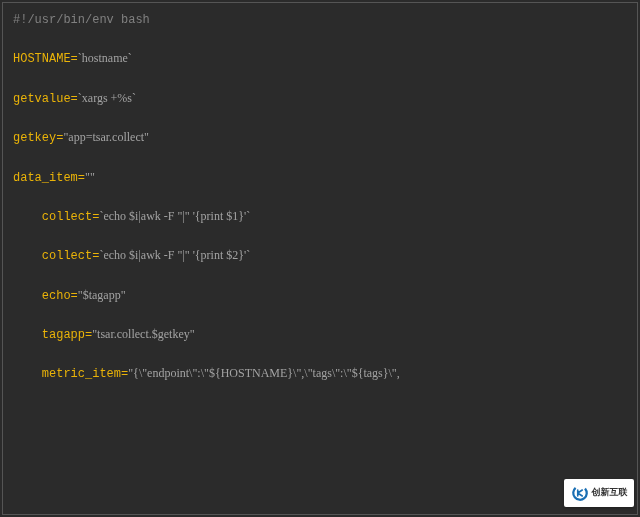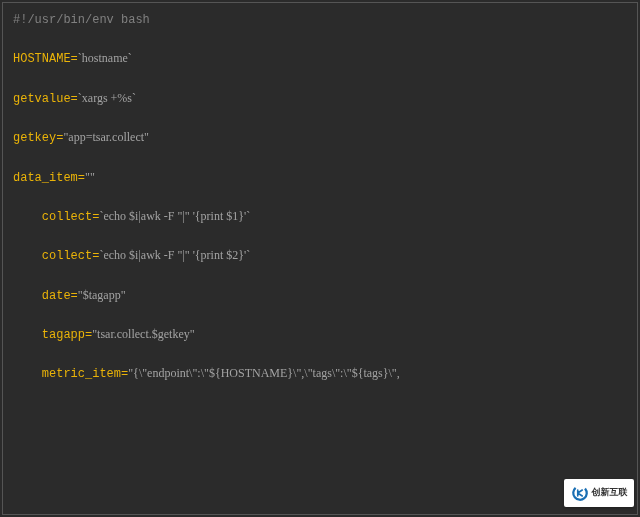--- a/index.html
+++ b/index.html
@@ -65,21 +65,21 @@
 <body>
 
 <div class="editor">
 <pre><span class="line"><span class="c-comment">#!/usr/bin/env bash</span></span>
 <span class="line"><span class="c-var">HOSTNAME=</span><span class="c-string">`hostname`</span></span>
 <span class="line"><span class="c-var">getvalue=</span><span class="c-string">`xargs +%s`</span></span>
 <span class="line"><span class="c-var">getkey=</span><span class="c-string">"app=tsar.collect"</span></span>
 <span class="line"><span class="c-var">data_item=</span><span class="c-string">""</span></span>
 <span class="line"><span class="c-var">    collect=</span><span class="c-string">`echo $i|awk -F "|" '{print $1}'`</span></span>
 <span class="line"><span class="c-var">    collect=</span><span class="c-string">`echo $i|awk -F "|" '{print $2}'`</span></span>
-<span class="line"><span class="c-var">    date=</span><span class="c-string">"$tagapp"</span></span>
+<span class="line"><span class="c-var">    echo=</span><span class="c-string">"$tagapp"</span></span>
 <span class="line"><span class="c-var">    tagapp=</span><span class="c-string">"tsar.collect.$getkey"</span></span>
 <span class="line"><span class="c-var">    metric_item=</span><span class="c-string">"{\"endpoint\":\"${HOSTNAME}\",\"tags\":\"${tags}\",</span></span>
 <span class="line"></span>
 
 
 
 
 
 
 

